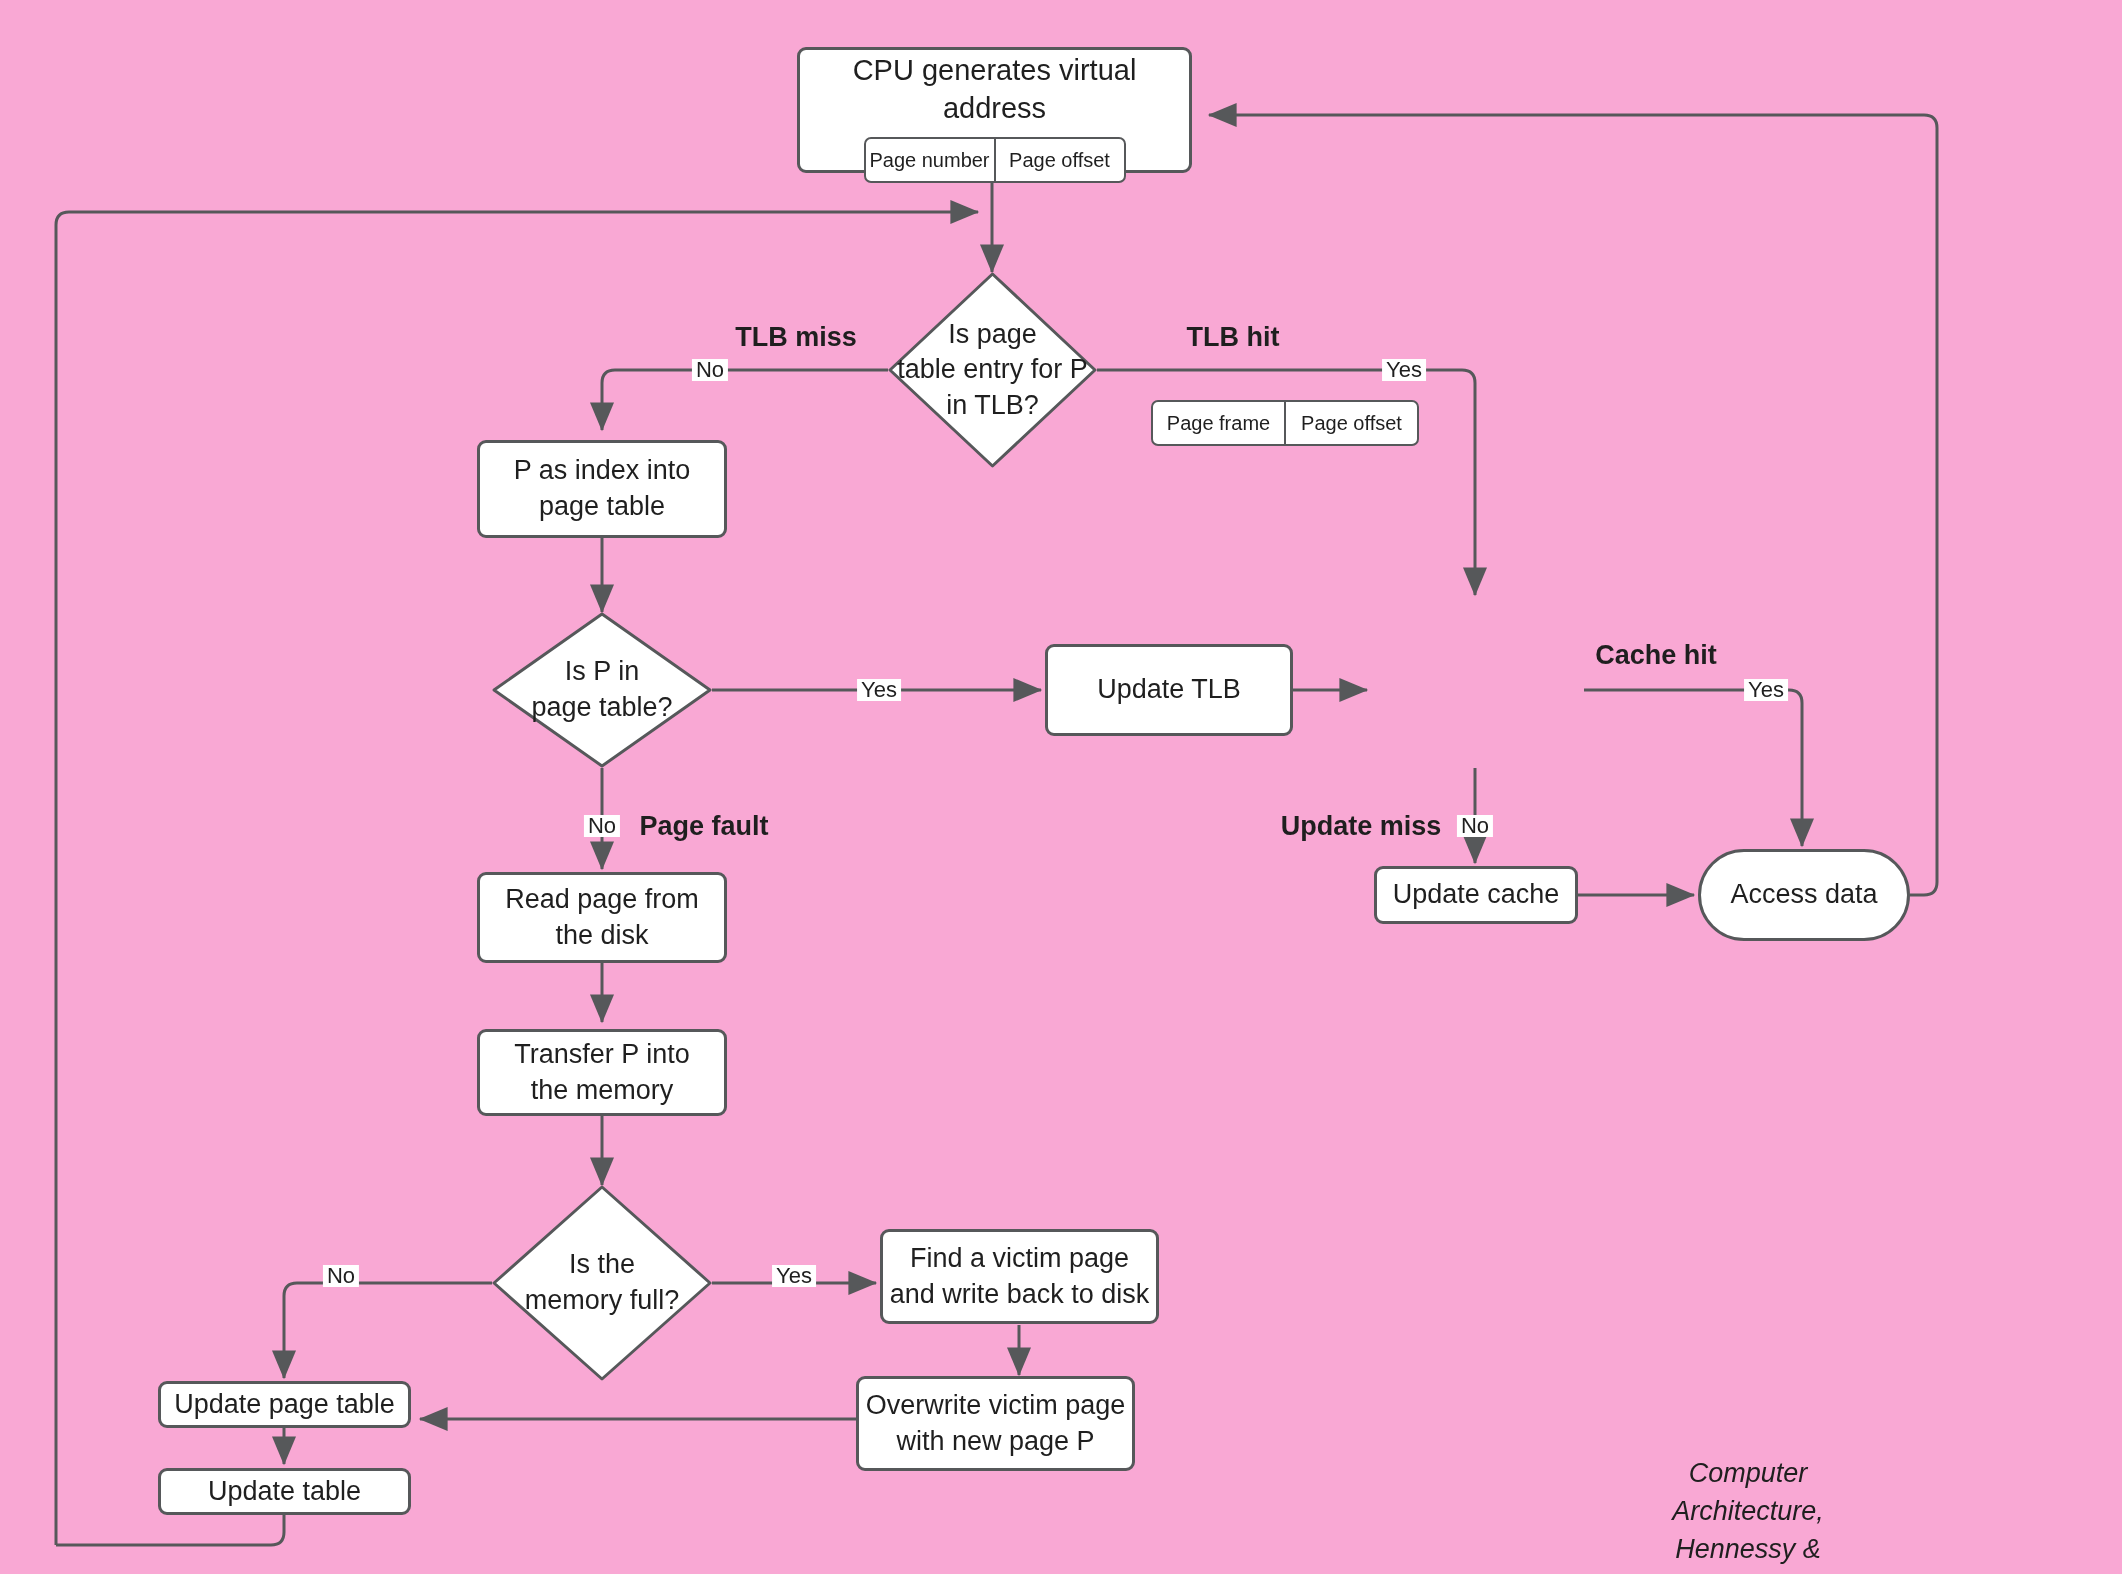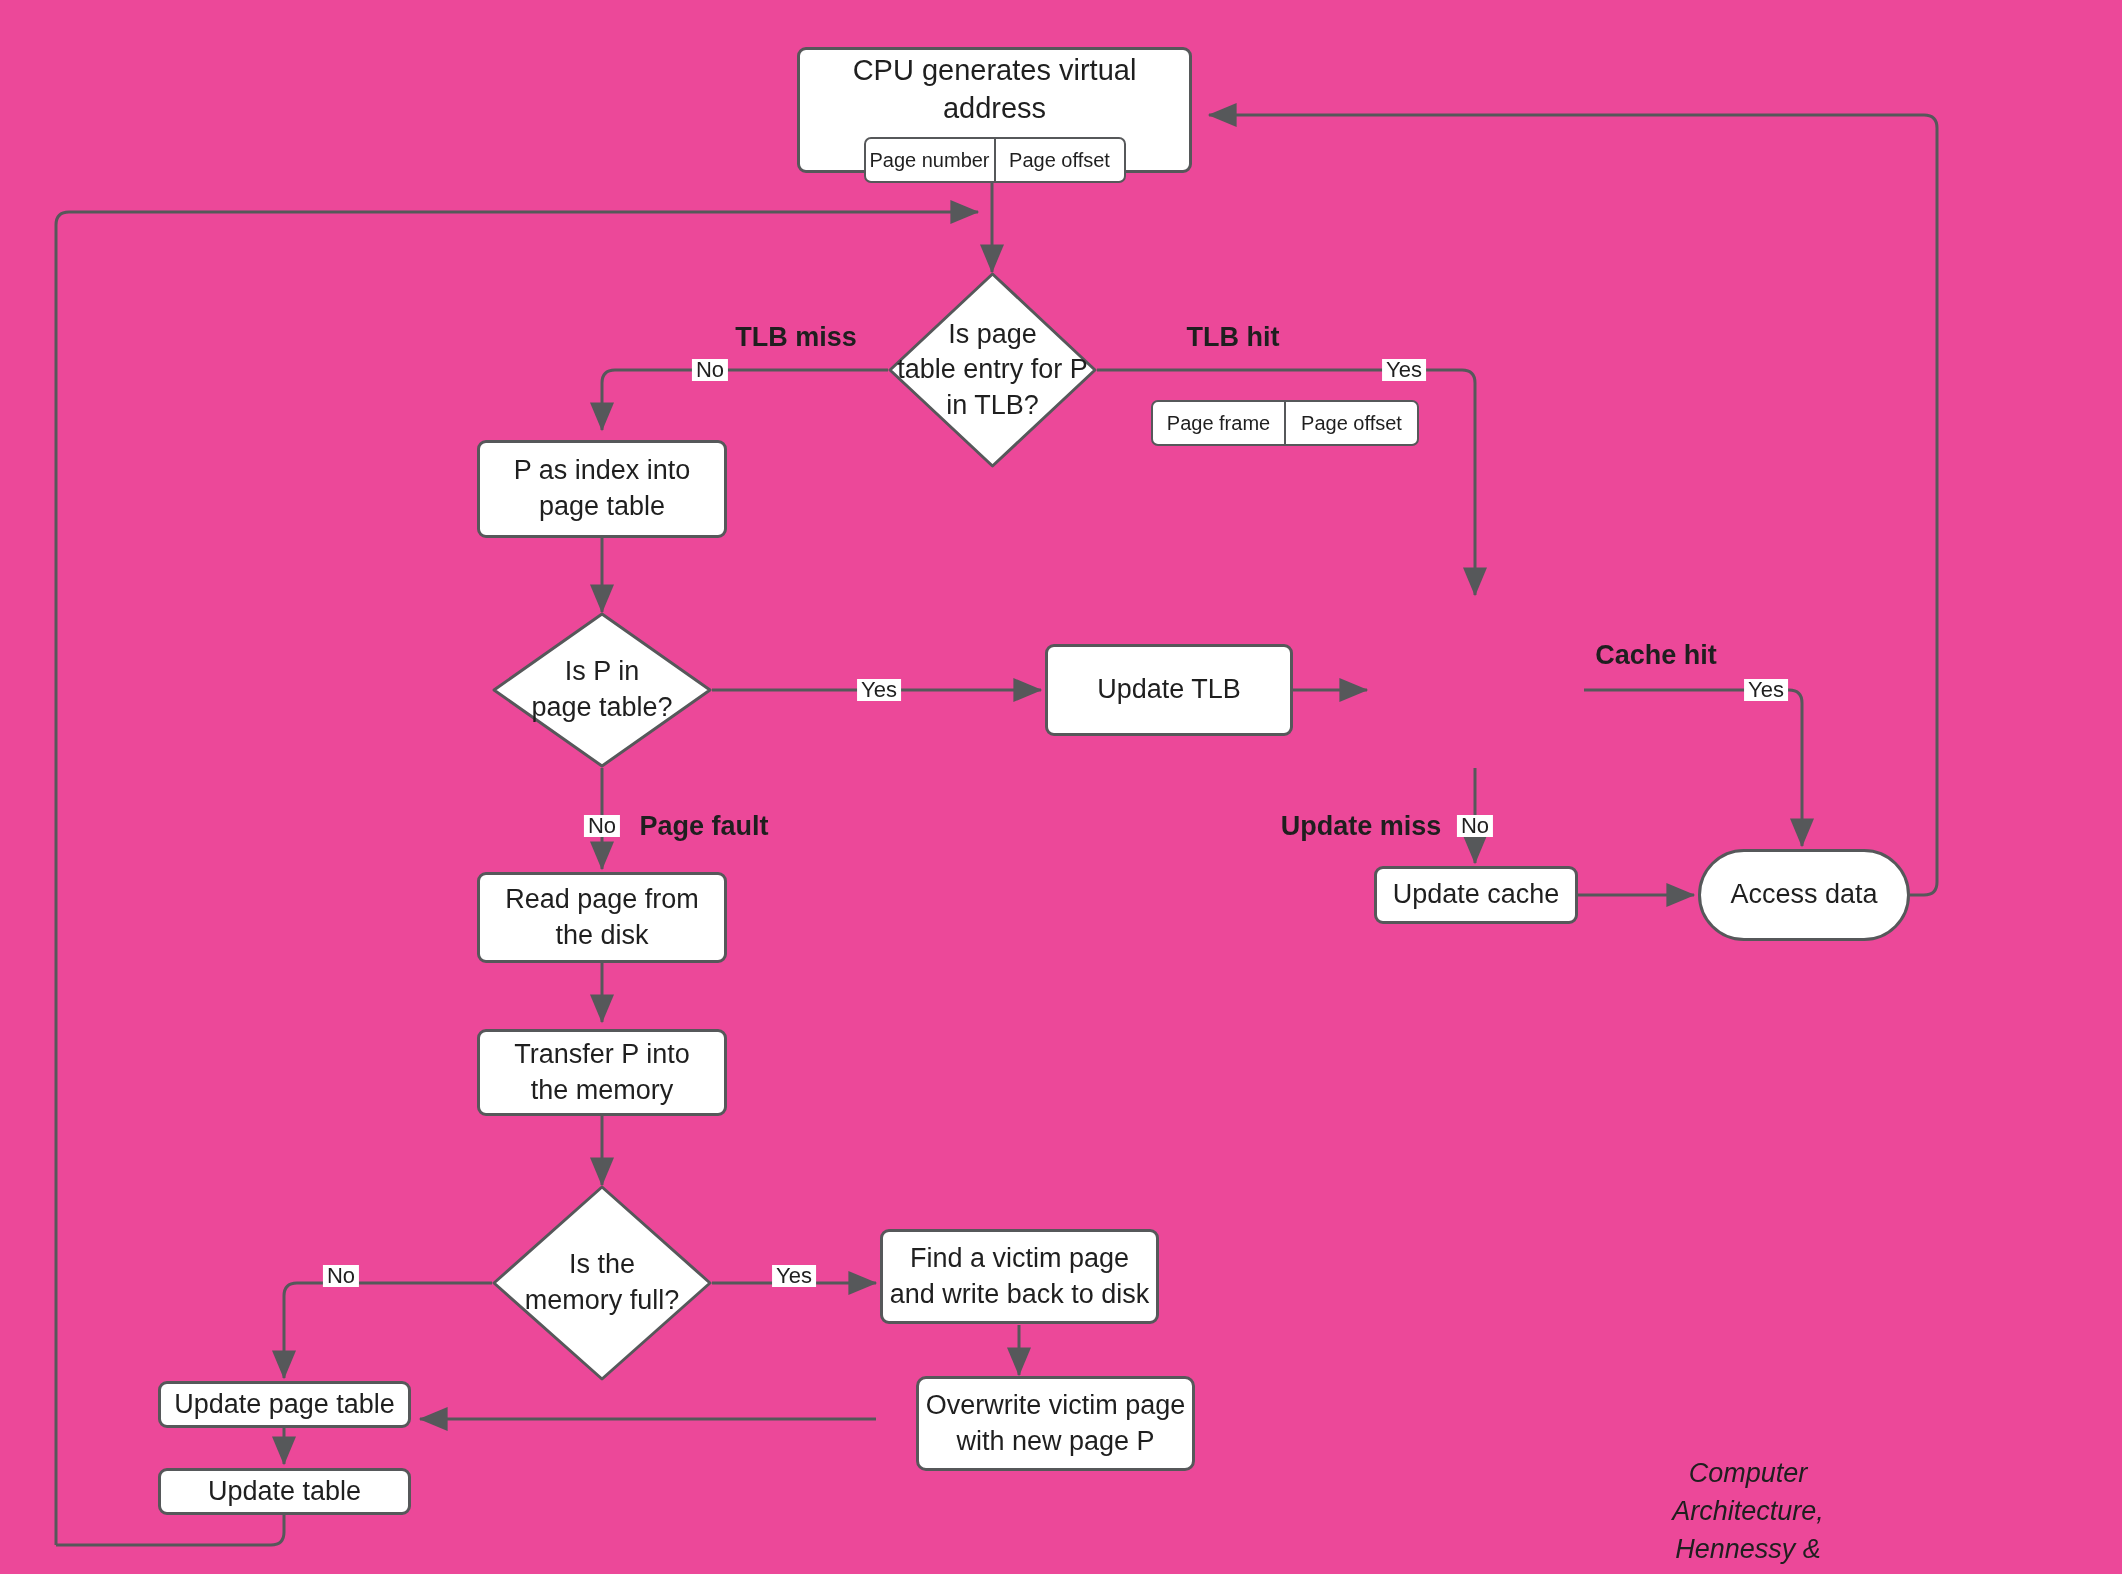--- a/index.html
+++ b/index.html
@@ -7,21 +7,21 @@
     padding: 0;
     background: #ffffff;
   }
   body {
     font-family: "Liberation Sans", sans-serif;
   }
   #canvas {
     position: relative;
     width: 2122px;
     height: 1574px;
-    background: #ec4899;
+    background: #f9a8d4;
     overflow: hidden;
   }
   #edges {
     position: absolute;
     left: 0;
     top: 0;
     width: 2122px;
     height: 1574px;
   }
   .node {
@@ -212,21 +212,21 @@
     <svg class="diamond-shape" viewBox="0 0 220 196" preserveAspectRatio="none">
       <polygon points="110,2 218,98 110,194 2,98" fill="#ffffff" stroke="#56585a" stroke-width="3" stroke-linejoin="round"></polygon>
     </svg>
     <div class="diamond-label" style="white-space: pre-line;">Is the
 memory full?</div>
   </div>
 
   <div class="node proc" style="left:880px; top:1229px; width:279px; height:95px; white-space: pre-line;">Find a victim page
 and write back to disk</div>
 
-  <div class="node proc" style="left:916px; top:1376px; width:279px; height:95px; white-space: pre-line; border-radius: 10px;">Overwrite victim page
+  <div class="node proc" style="left:856px; top:1376px; width:279px; height:95px; white-space: pre-line;">Overwrite victim page
 with new page P</div>
 
   <div class="node proc" style="left:158px; top:1381px; width:253px; height:47px;">Update page table</div>
 
   <div class="node proc" style="left:158px; top:1468px; width:253px; height:47px;">Update table</div>
 
   <div class="edge-label" style="left:710px; top:370px;">No</div>
   <div class="edge-label" style="left:1404px; top:370px;">Yes</div>
   <div class="edge-label" style="left:879px; top:690px;">Yes</div>
   <div class="edge-label" style="left:602px; top:826px;">No</div>

